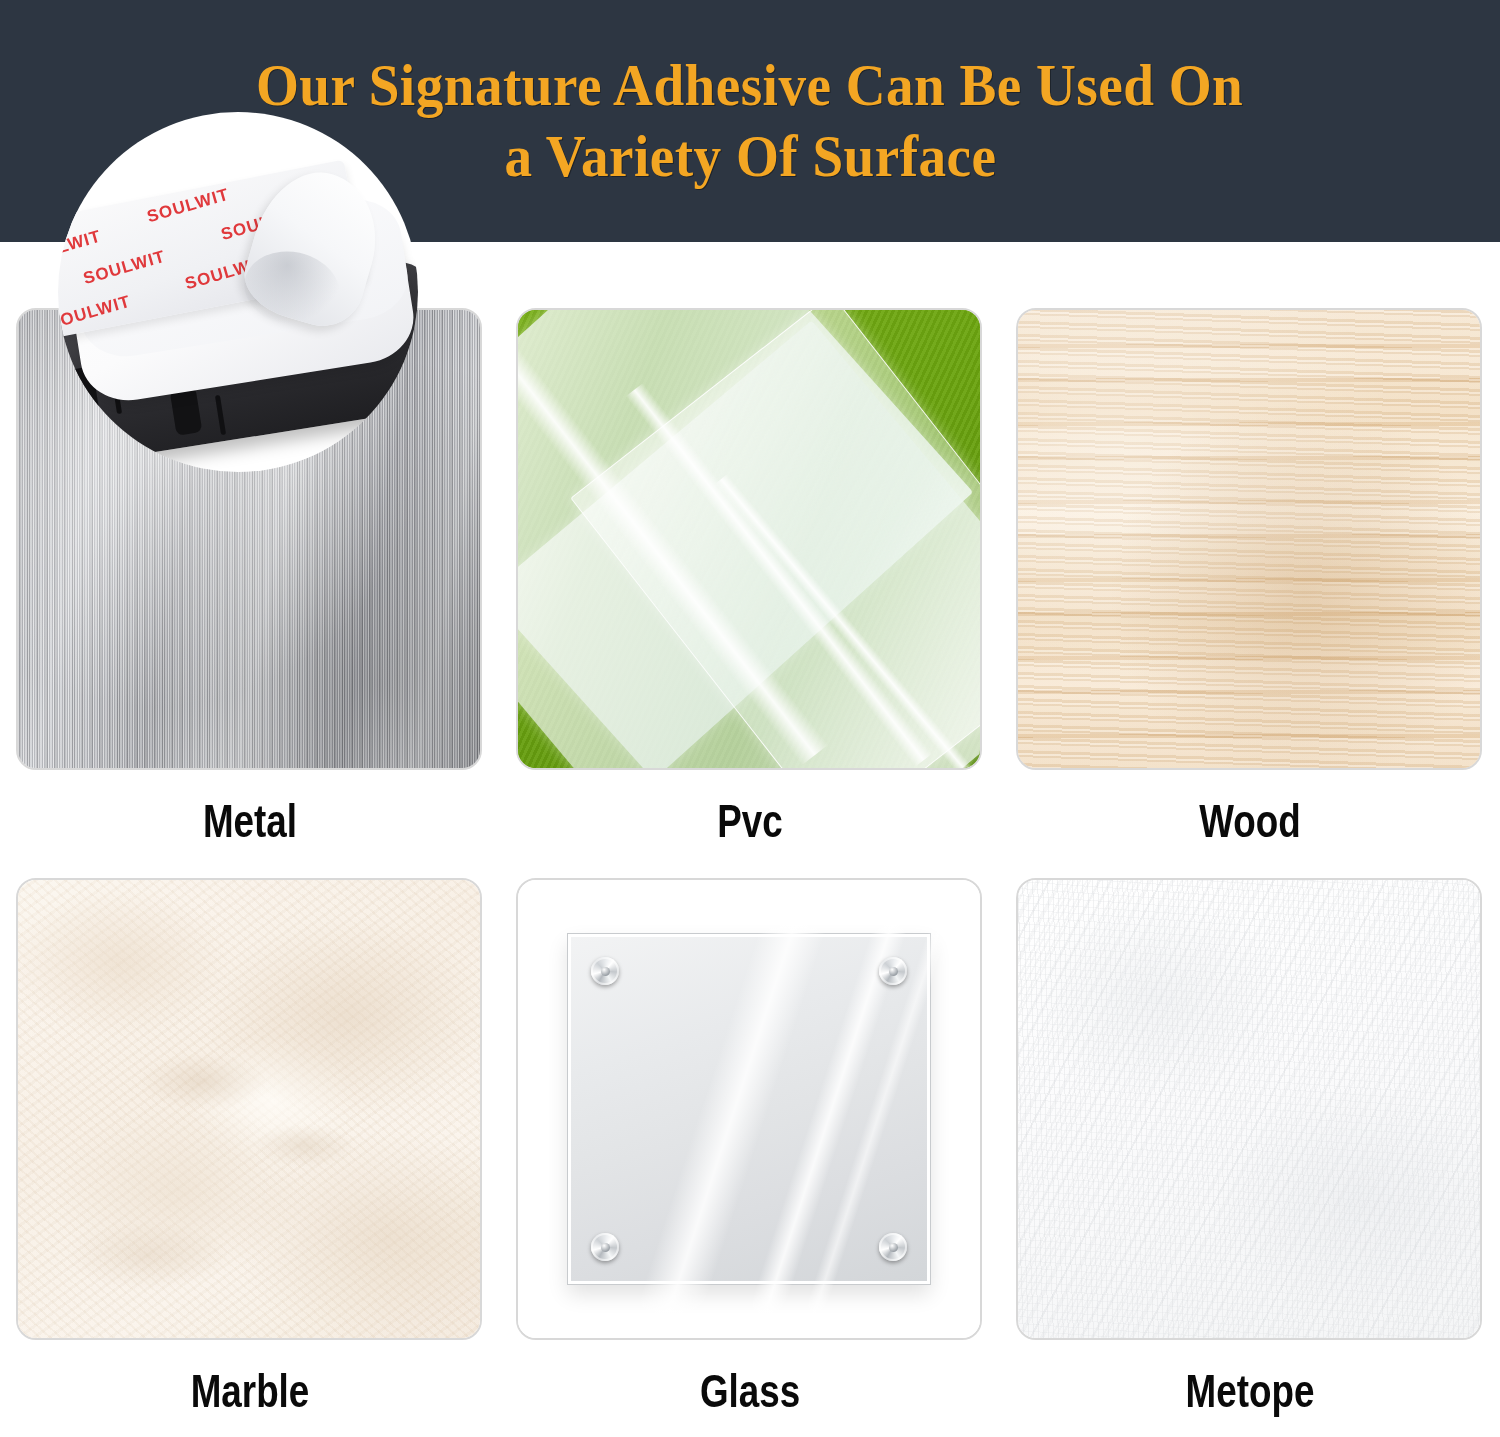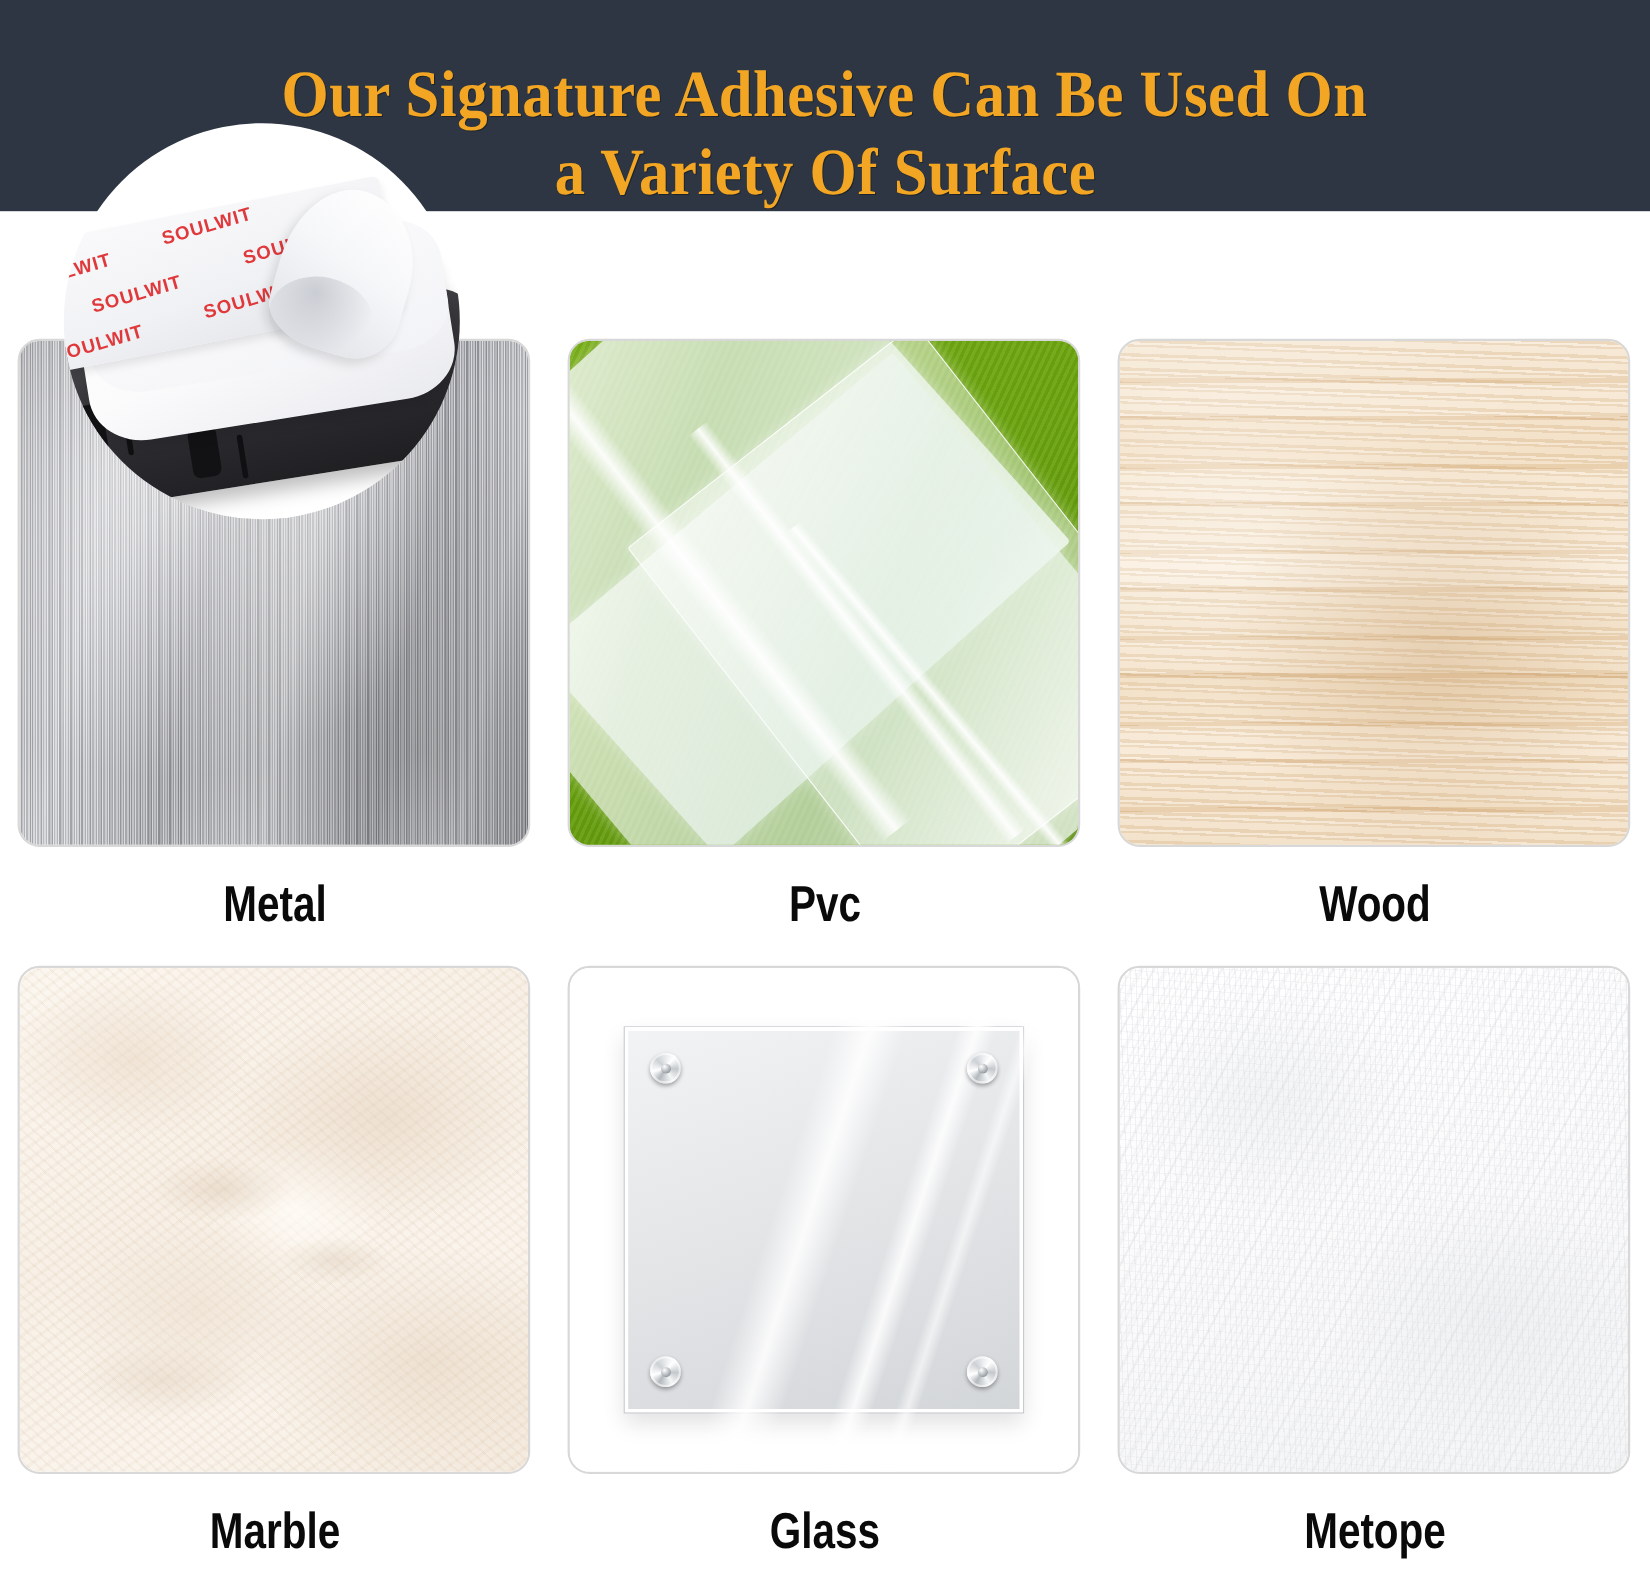--- a/index.html
+++ b/index.html
@@ -6,21 +6,21 @@
   body{
     width:1500px;height:1437px;
     background:#ffffff;
     font-family:"Liberation Sans", sans-serif;
     overflow:hidden;
     position:relative;
   }
 
   
   .header-band{
-    position:absolute;left:0;top:0;width:1500px;height:192px;
+    position:absolute;left:0;top:0;width:1500px;height:242px;
     background:#2d3642;
     overflow:visible;
   }
   .header-title{
     position:absolute;left:0;top:0;width:1500px;height:242px;
     display:flex;flex-direction:column;align-items:center;justify-content:center;
     gap:2px;
     pointer-events:none;
   }
   .title-line{

